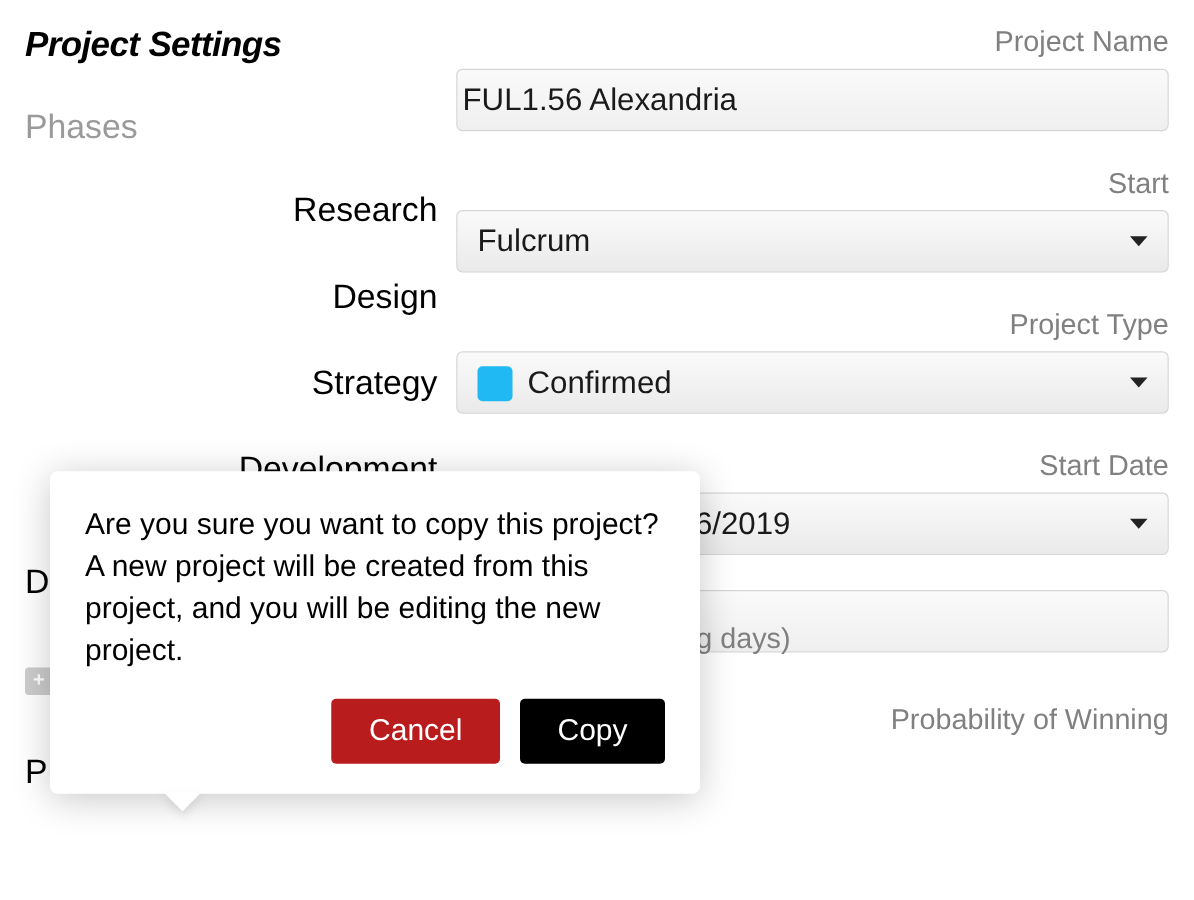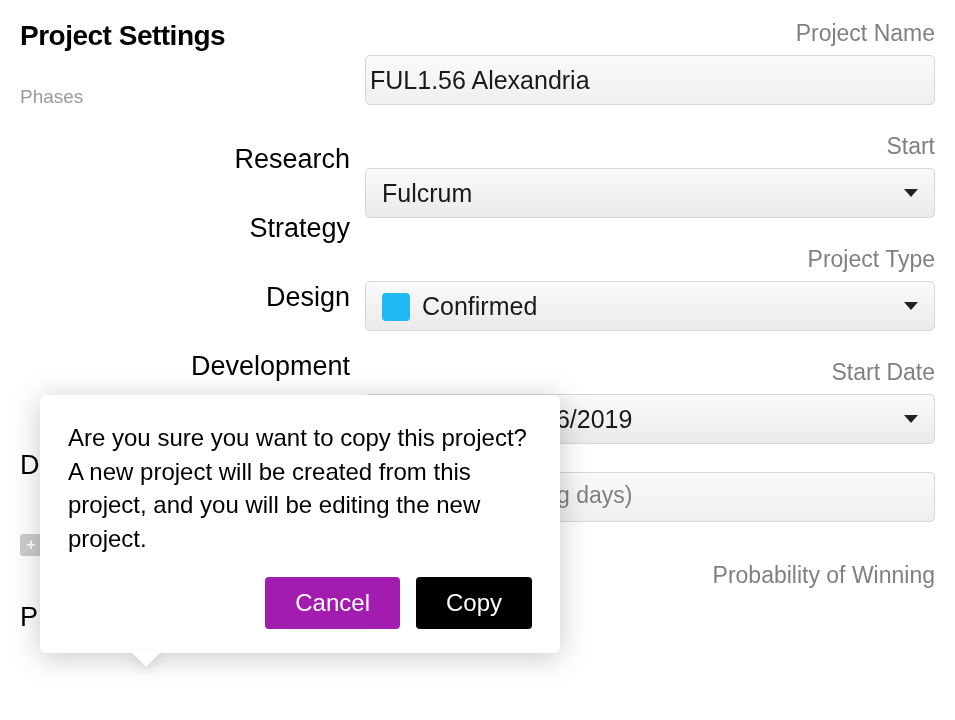--- a/index.html
+++ b/index.html
@@ -26,23 +26,24 @@
     .main {
       flex: 1;
       padding-left: 15px;
     }
     .page-title {
       font-size: 28px;
       font-weight: 800;
       color: #000;
       margin-bottom: 34px;
       letter-spacing: -0.5px;
+      font-style: italic;
     }
     .sidebar-heading {
-      font-size: 19px;
+      font-size: 27px;
       font-weight: 400;
       color: #9a9a9a;
       margin-bottom: 36px;
     }
     .sidebar-item {
       font-size: 27px;
       font-weight: 400;
       color: #000;
       margin-bottom: 38px;
       cursor: pointer;
@@ -95,21 +96,21 @@
     .caret-down {
       width: 0;
       height: 0;
       border-left: 7px solid transparent;
       border-right: 7px solid transparent;
       border-top: 8px solid #222;
     }
     .popover {
       position: absolute;
       left: 40px;
-      top: 395px;
+      top: 377px;
       width: 520px;
       background: #fff;
       border-radius: 6px;
       box-shadow: 0 4px 30px rgba(0,0,0,0.22);
       padding: 26px 28px 24px 28px;
       z-index: 100;
     }
     .popover::after {
       content: '';
       position: absolute;
@@ -135,21 +136,21 @@
     }
     .btn {
       border: none;
       border-radius: 4px;
       font-size: 24px;
       padding: 12px 30px;
       cursor: pointer;
       font-weight: 400;
     }
     .btn-cancel {
-      background: #a21caf;
+      background: #b91c1c;
       color: #fff;
       margin-left: 35px;
     }
     .btn-primary {
       background: #000000;
       color: #fff;
     }
     .obscured-d {
       font-size: 27px;
       color: #000;
@@ -175,35 +176,35 @@
     .p-letter {
       position: absolute;
       left: 20px;
       top: 602px;
       font-size: 27px;
       color: #000;
     }
     .days-text {
       position: absolute;
       left: 557px;
-      top: 482px;
+      top: 497px;
       font-size: 23px;
       color: #808080;
     }
   </style>
 </head>
 <body>
 
 <div class="container">
   <div class="sidebar">
     <h1 class="page-title">Project Settings</h1>
     <div class="sidebar-heading">Phases</div>
     <div class="sidebar-item">Research</div>
+    <div class="sidebar-item">Design</div>
     <div class="sidebar-item">Strategy</div>
-    <div class="sidebar-item">Design</div>
     <div class="sidebar-item">Development</div>
   </div>
 
   <div class="main">
     <div class="field-group">
       <div class="field-label">Project Name</div>
       <input type="text" class="text-input" value="FUL1.56 Alexandria" style="">
     </div>
 
     <div class="field-group">

